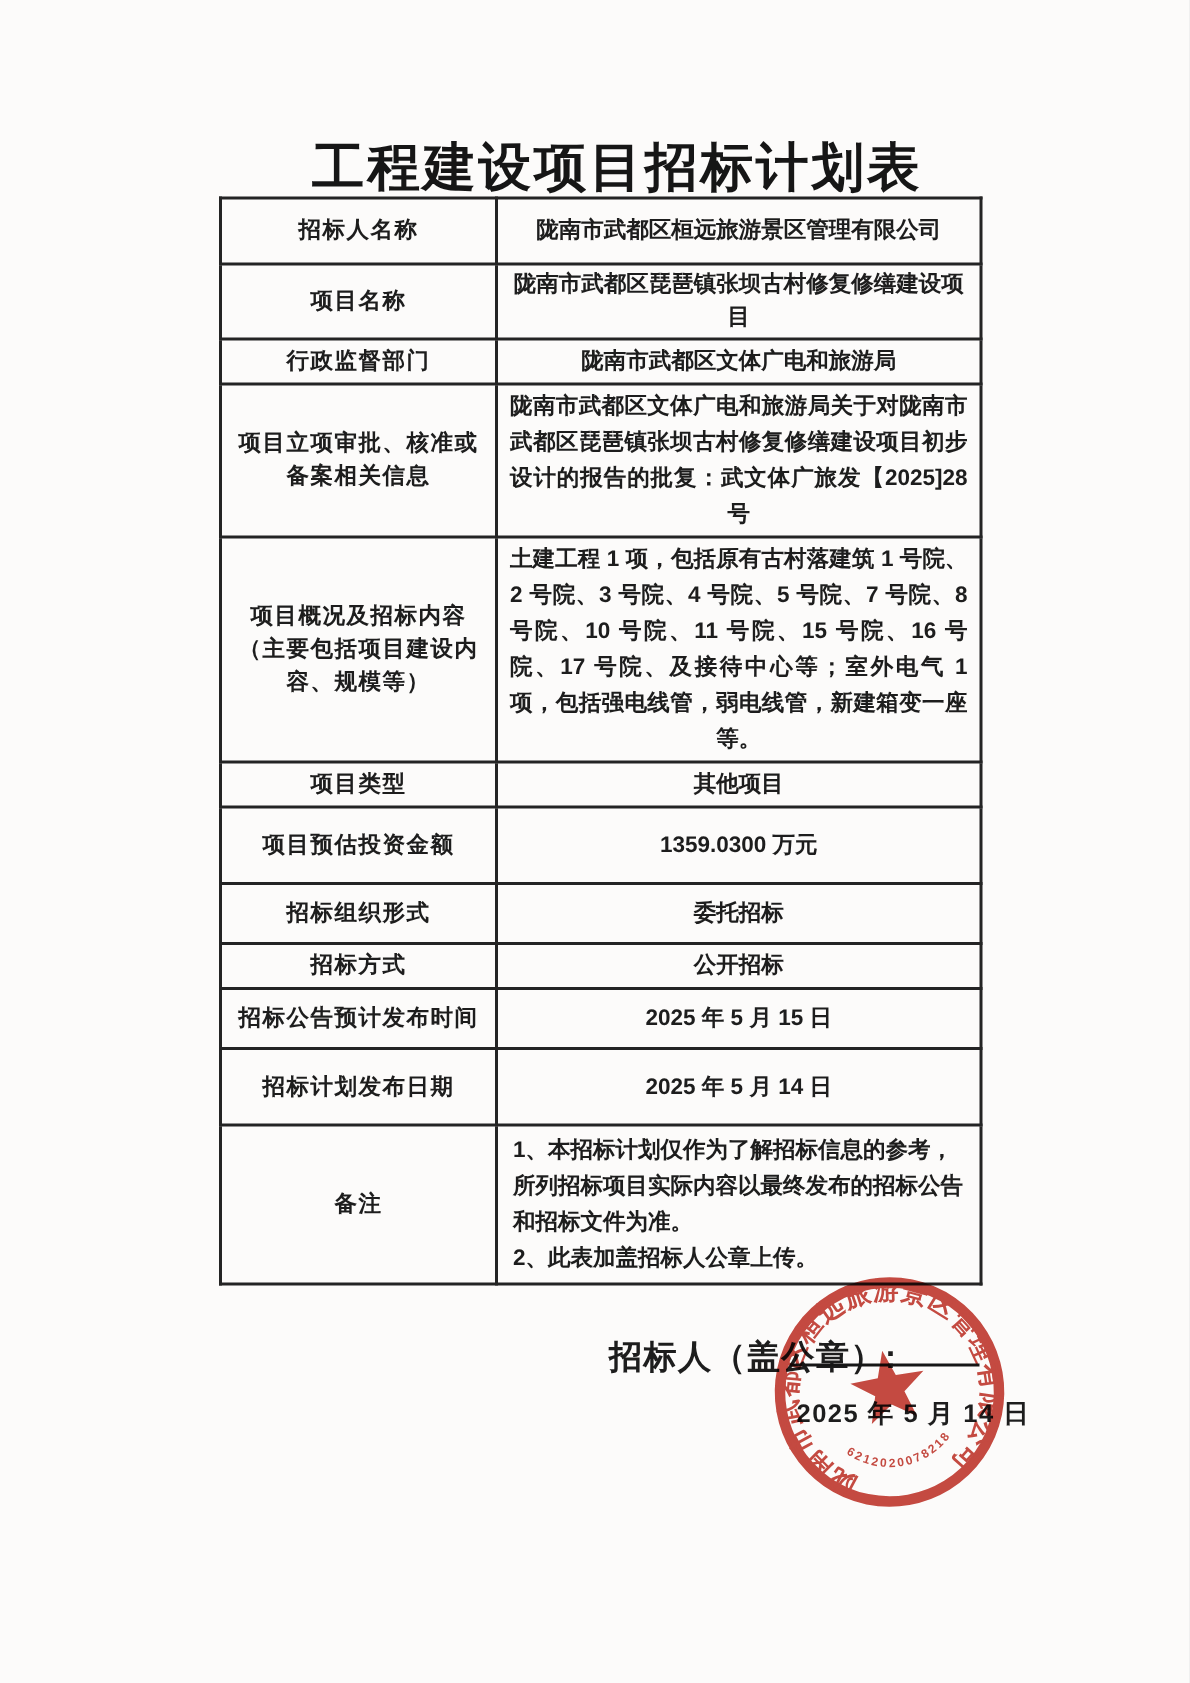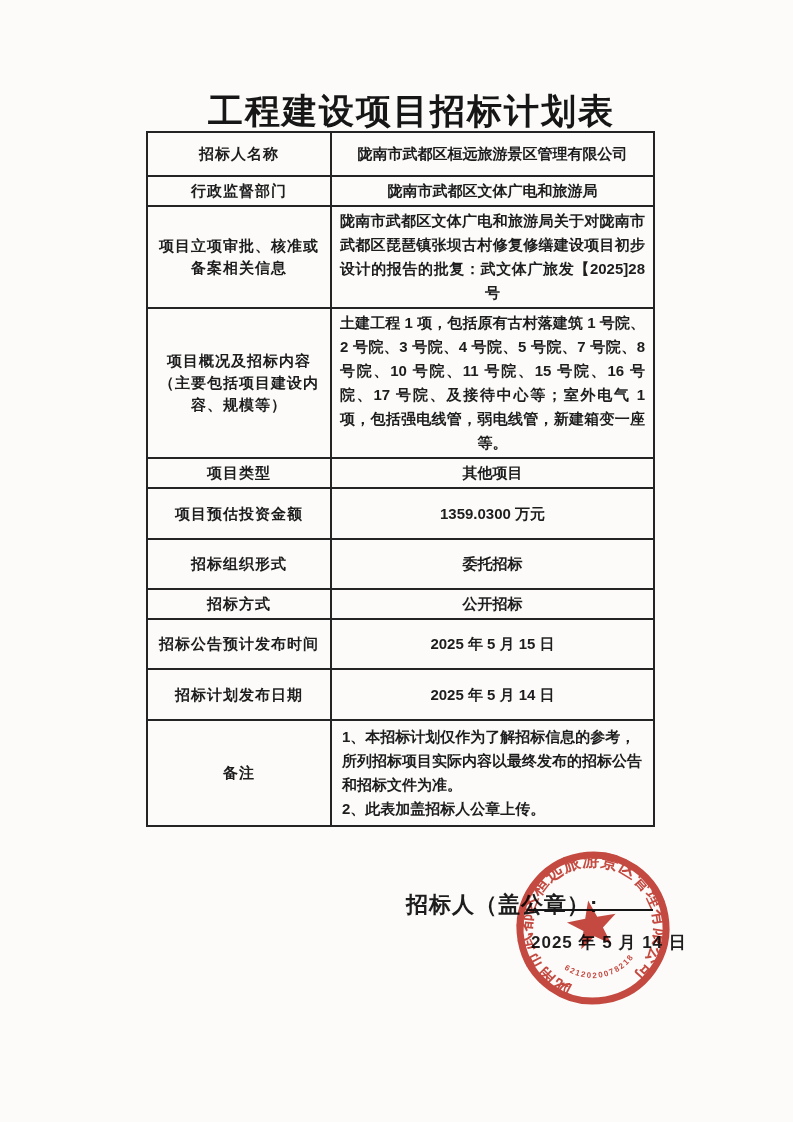--- a/index.html
+++ b/index.html
@@ -54,21 +54,21 @@
     line-height: 24px;
   }
   td.val.left {
     text-align: left;
     line-height: 24px;
     padding: 4px 10px;
     margin-top: 36px;
   }
   tr.h44 { height: 44px; }
   tr.h48 { height: 30px; }
-  tr.h47 { height: 50px; margin-left: 35px; }
+  tr.h47 { height: 40px; margin-left: 35px; }
   tr.h51 { height: 51px; }
   tr.h65 { height: 65px; }
   tr.h128 { height: 128px; }
   tr.h106 { height: 106px; }
   .sig-label {
     position: absolute;
     left: 406px; top: 890px;
     font-size: 22px;
     font-weight: 700;
     letter-spacing: 1px;
@@ -107,20 +107,24 @@
 
 <div class="page">
 
   <h1 class="title">工程建设项目招标计划表</h1>
 
   <table class="plan-table">
     <tbody>
       <tr class="h44">
         <td class="lbl">招标人名称</td>
         <td class="val">陇南市武都区桓远旅游景区管理有限公司</td>
+      </tr>
+      <tr class="h44">
+        <td class="lbl">项目名称</td>
+        <td class="val">陇南市武都区琵琶镇张坝古村修复修缮建设项目</td>
       </tr>
       <tr class="h48">
         <td class="lbl">行政监督部门</td>
         <td class="val">陇南市武都区文体广电和旅游局</td>
       </tr>
       <tr class="h65">
         <td class="lbl">项目立项审批、核准或备案相关信息</td>
         <td class="val just">陇南市武都区文体广电和旅游局关于对陇南市武都区琵琶镇张坝古村修复修缮建设项目初步设计的报告的批复：武文体广旅发【2025]28 号</td>
       </tr>
       <tr class="h128">

